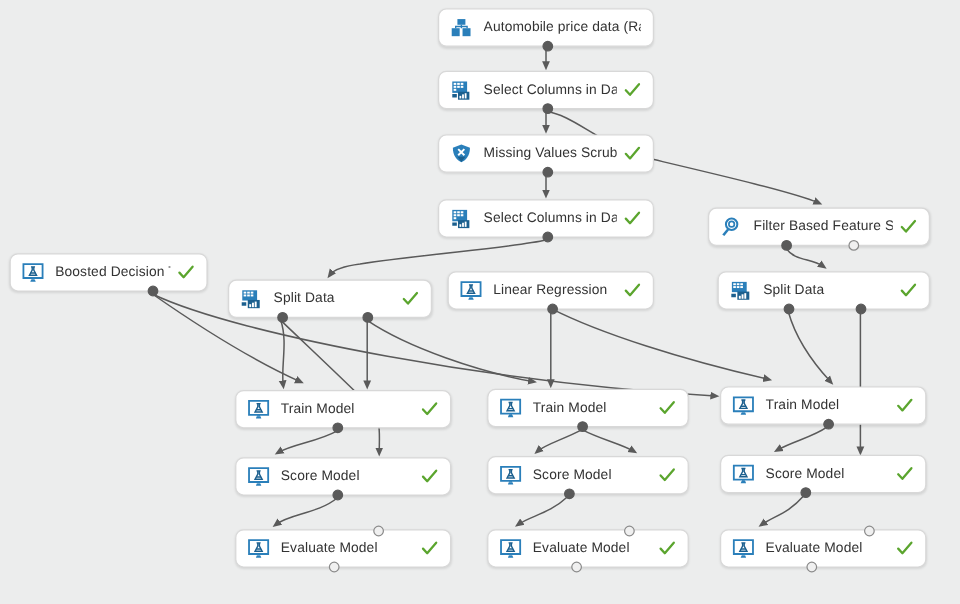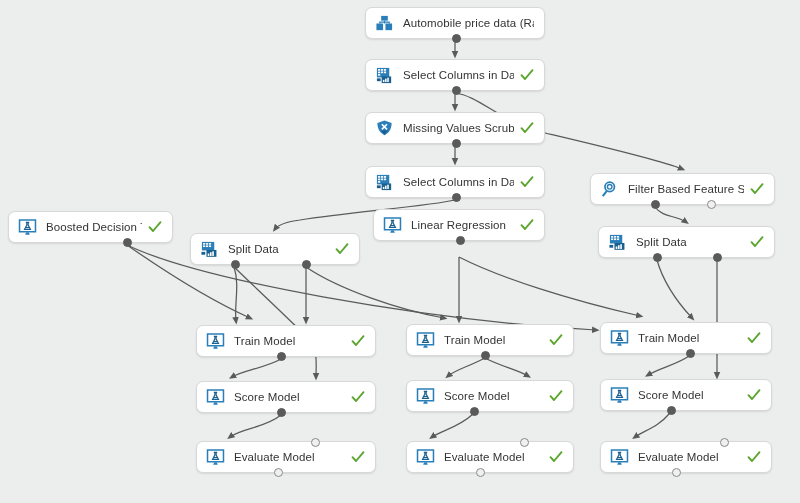--- a/index.html
+++ b/index.html
@@ -206,21 +206,21 @@
           <rect x="10.5" y="12.9" width="1.7" height="3.9" fill="#ffffff"></rect>
           <rect x="12.9" y="11.9" width="1.7" height="4.9" fill="#ffffff"></rect>
         </svg></span>
       <span class="label">Split Data</span>
       <span class="check"><svg viewBox="0 0 14 14" width="14" height="14">
           <path d="M1.5,7.2 L5.0,11.0 L12.5,2.2" fill="none" stroke="#5ba52e" stroke-width="1.9" stroke-linecap="round" stroke-linejoin="round"></path>
         </svg></span>
       <span class="port bot filled" style="left: 39.7px;"></span>
       <span class="port bot filled" style="left: 111.1px;"></span>
     </div>
-    <div class="node" style="left: 373px; top: 209px; width: 172px; height: 32px;">
+    <div class="node" style="left: 373px; top: 226px; width: 172px; height: 32px;">
       <span class="ico"><svg viewBox="0 0 20 20" width="19" height="19">
           <rect x="1.6" y="2.2" width="16.8" height="12.2" fill="none"></rect>
           <path d="M1.6,2.2 H18.4 V14.4 H1.6 Z" fill="#ffffff" stroke="#2a7fba" stroke-width="1.6"></path>
           <path d="M8.2,4.6 H11.8 M9.3,4.6 V7.4 L6.9,11.9 H13.1 L10.7,7.4 V4.6" fill="none" stroke="#1b5f8e" stroke-width="1.25"></path>
           <path d="M7.9,10.0 H12.1" fill="none" stroke="#1b5f8e" stroke-width="1.2"></path>
           <path d="M8.4,15.6 H11.6 L12.4,17.6 H7.6 Z" fill="#2a7fba"></path>
           <path d="M9.4,14.4 V15.6 M10.6,14.4 V15.6" fill="none" stroke="#2a7fba" stroke-width="1"></path>
         </svg></span>
       <span class="label">Linear Regression</span>
       <span class="check"><svg viewBox="0 0 14 14" width="14" height="14">

